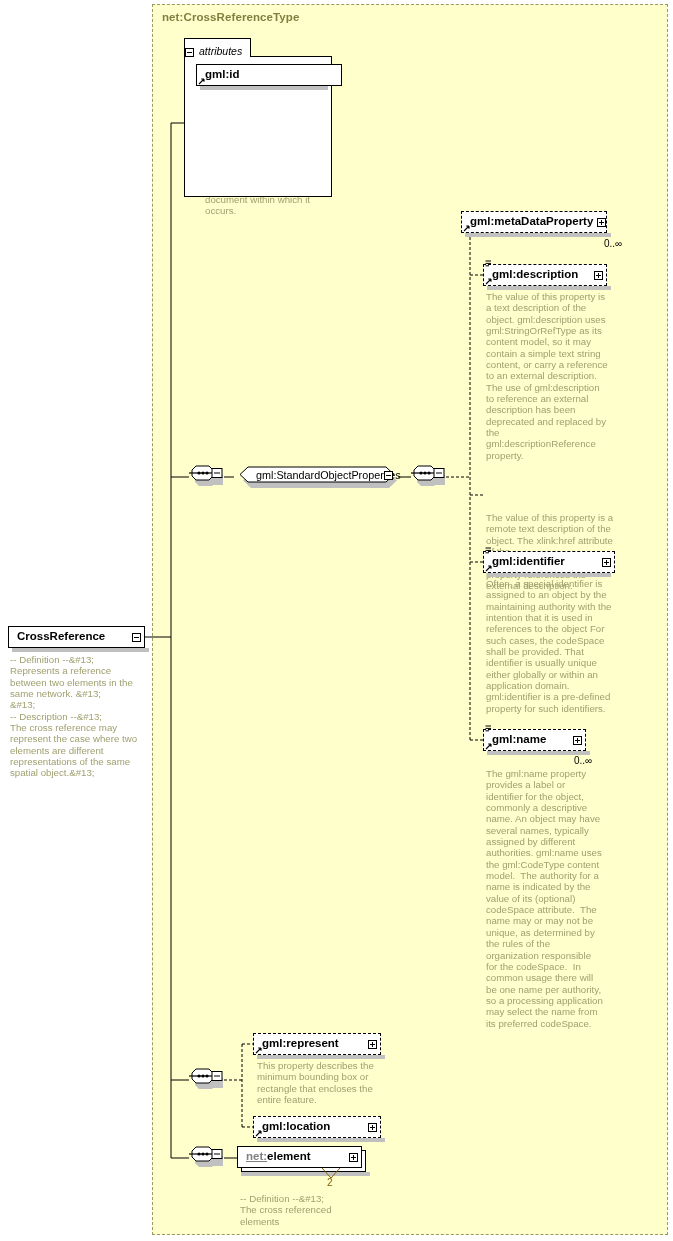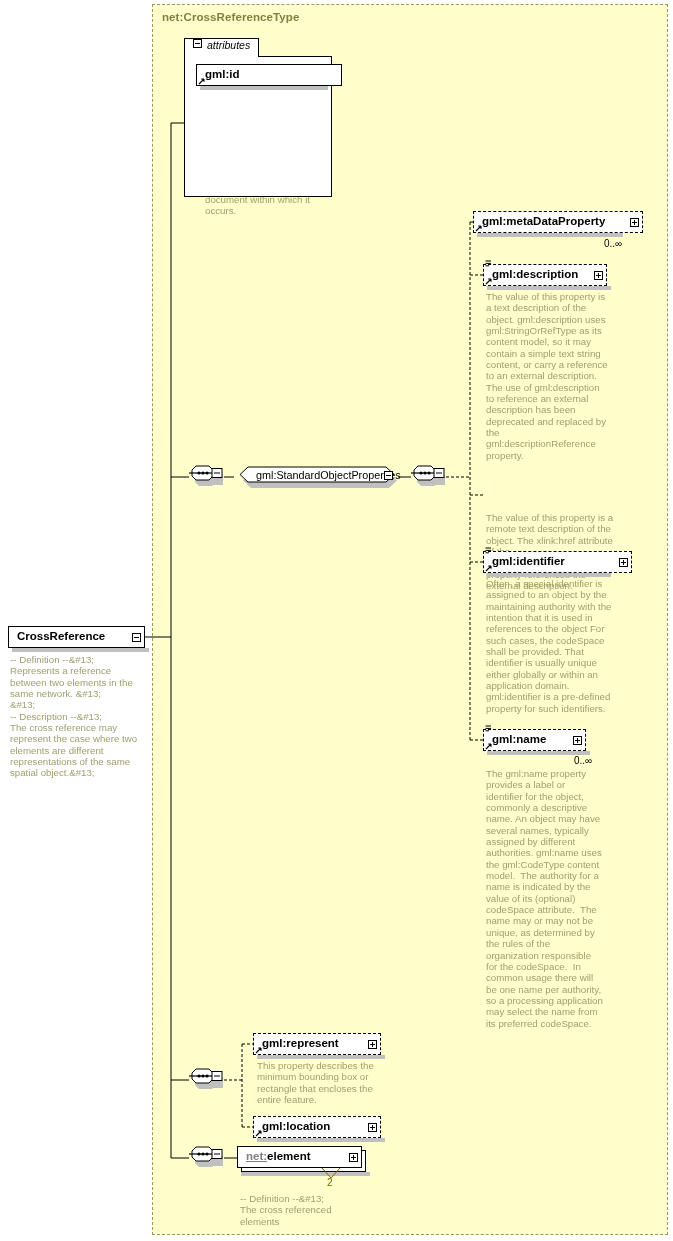--- a/index.html
+++ b/index.html
@@ -44,26 +44,26 @@
     letter-spacing: 0.1px;
     white-space: nowrap;
   }
 
   
   .attr-tab {
     position: absolute;
     left: 184px;
     top: 38px;
     height: 19px;
-    padding: 0 8px 0 8px;
+    padding: 0 8px 0 0;
     border: 1px solid #000;
     border-bottom: none;
     background: #ffffff;
     display: flex;
-    align-items: flex-start;
+    align-items: flex-end;
     gap: 5px;
     box-sizing: border-box;
     z-index: 4;
   }
   .attr-tab .lbl {
     font-style: italic;
     font-size: 10.5px;
     color: #000;
   }
   .minus-box, .plus-box {
@@ -303,21 +303,21 @@
     <rect x="24" y="11" width="10" height="10" fill="#c0c0c0"></rect>
     <path d="M7 2 L20 2 L24 6 L24 12 L20 16 L7 16 L3 12 L3 6 Z" fill="#fff" stroke="#000" stroke-width="1"></path>
     <line x1="0" y1="9" x2="27" y2="9" stroke="#000" stroke-width="1.2"></line>
     <circle cx="10" cy="9" r="1.6" fill="#000"></circle>
     <circle cx="14" cy="9" r="1.6" fill="#000"></circle>
     <circle cx="18" cy="9" r="1.6" fill="#000"></circle>
     <rect x="23" y="4.5" width="10" height="9" fill="#fff" stroke="#000" stroke-width="1"></rect>
     <line x1="25" y1="9" x2="31" y2="9" stroke="#000" stroke-width="1"></line>
   </svg>
 
-  <div class="node dashed" style="left:473px; top:211px; width:170px;">
+  <div class="node dashed" style="left:461px; top:211px; width:146px;">
     <div class="shadow" style="width:146px;"></div>
     <div class="box">
       <span class="name">gml:metaDataProperty</span>
       <span class="plus-box"></span>
     </div>
     <svg class="ref-arrow" viewBox="0 0 7 7">
       <path d="M1 6 L6 1 M6 1 L3.2 1 M6 1 L6 3.8" stroke="#000" stroke-width="1.1" fill="none"></path>
     </svg>
   </div>
   <div class="card" style="left:604px; top:238px;">0..∞</div>
@@ -334,21 +334,21 @@
     <svg class="lines-glyph" viewBox="0 0 7 9">
       <line x1="0.5" y1="1" x2="6" y2="1" stroke="#000" stroke-width="1"></line>
       <line x1="0.5" y1="3.4" x2="6" y2="3.4" stroke="#000" stroke-width="1"></line>
       <line x1="0.5" y1="5.8" x2="4" y2="5.8" stroke="#000" stroke-width="1"></line>
     </svg>
   </div>
   <div class="doc" style="left:486px; top:291px; width:122px;">The value of this property is a text description of the object. gml:description uses gml:StringOrRefType as its content model, so it may contain a simple text string content, or carry a reference to an external description. The use of gml:description to reference an external description has been deprecated and replaced by the gml:descriptionReference property.</div>
 
   <div class="doc" style="left:486px; top:512px; width:128px;">The value of this property is a remote text description of the object. The xlink:href attribute of the gml:descriptionReference property references the external description.</div>
 
-  <div class="node dashed" style="left:483px; top:551px; width:149px;">
+  <div class="node dashed" style="left:483px; top:551px; width:132px;">
     <div class="shadow" style="width:124px;"></div>
     <div class="box">
       <span class="name">gml:identifier</span>
       <span class="plus-box"></span>
     </div>
     <svg class="ref-arrow" viewBox="0 0 7 7">
       <path d="M1 6 L6 1 M6 1 L3.2 1 M6 1 L6 3.8" stroke="#000" stroke-width="1.1" fill="none"></path>
     </svg>
     <svg class="lines-glyph" viewBox="0 0 7 9">
       <line x1="0.5" y1="1" x2="6" y2="1" stroke="#000" stroke-width="1"></line>

